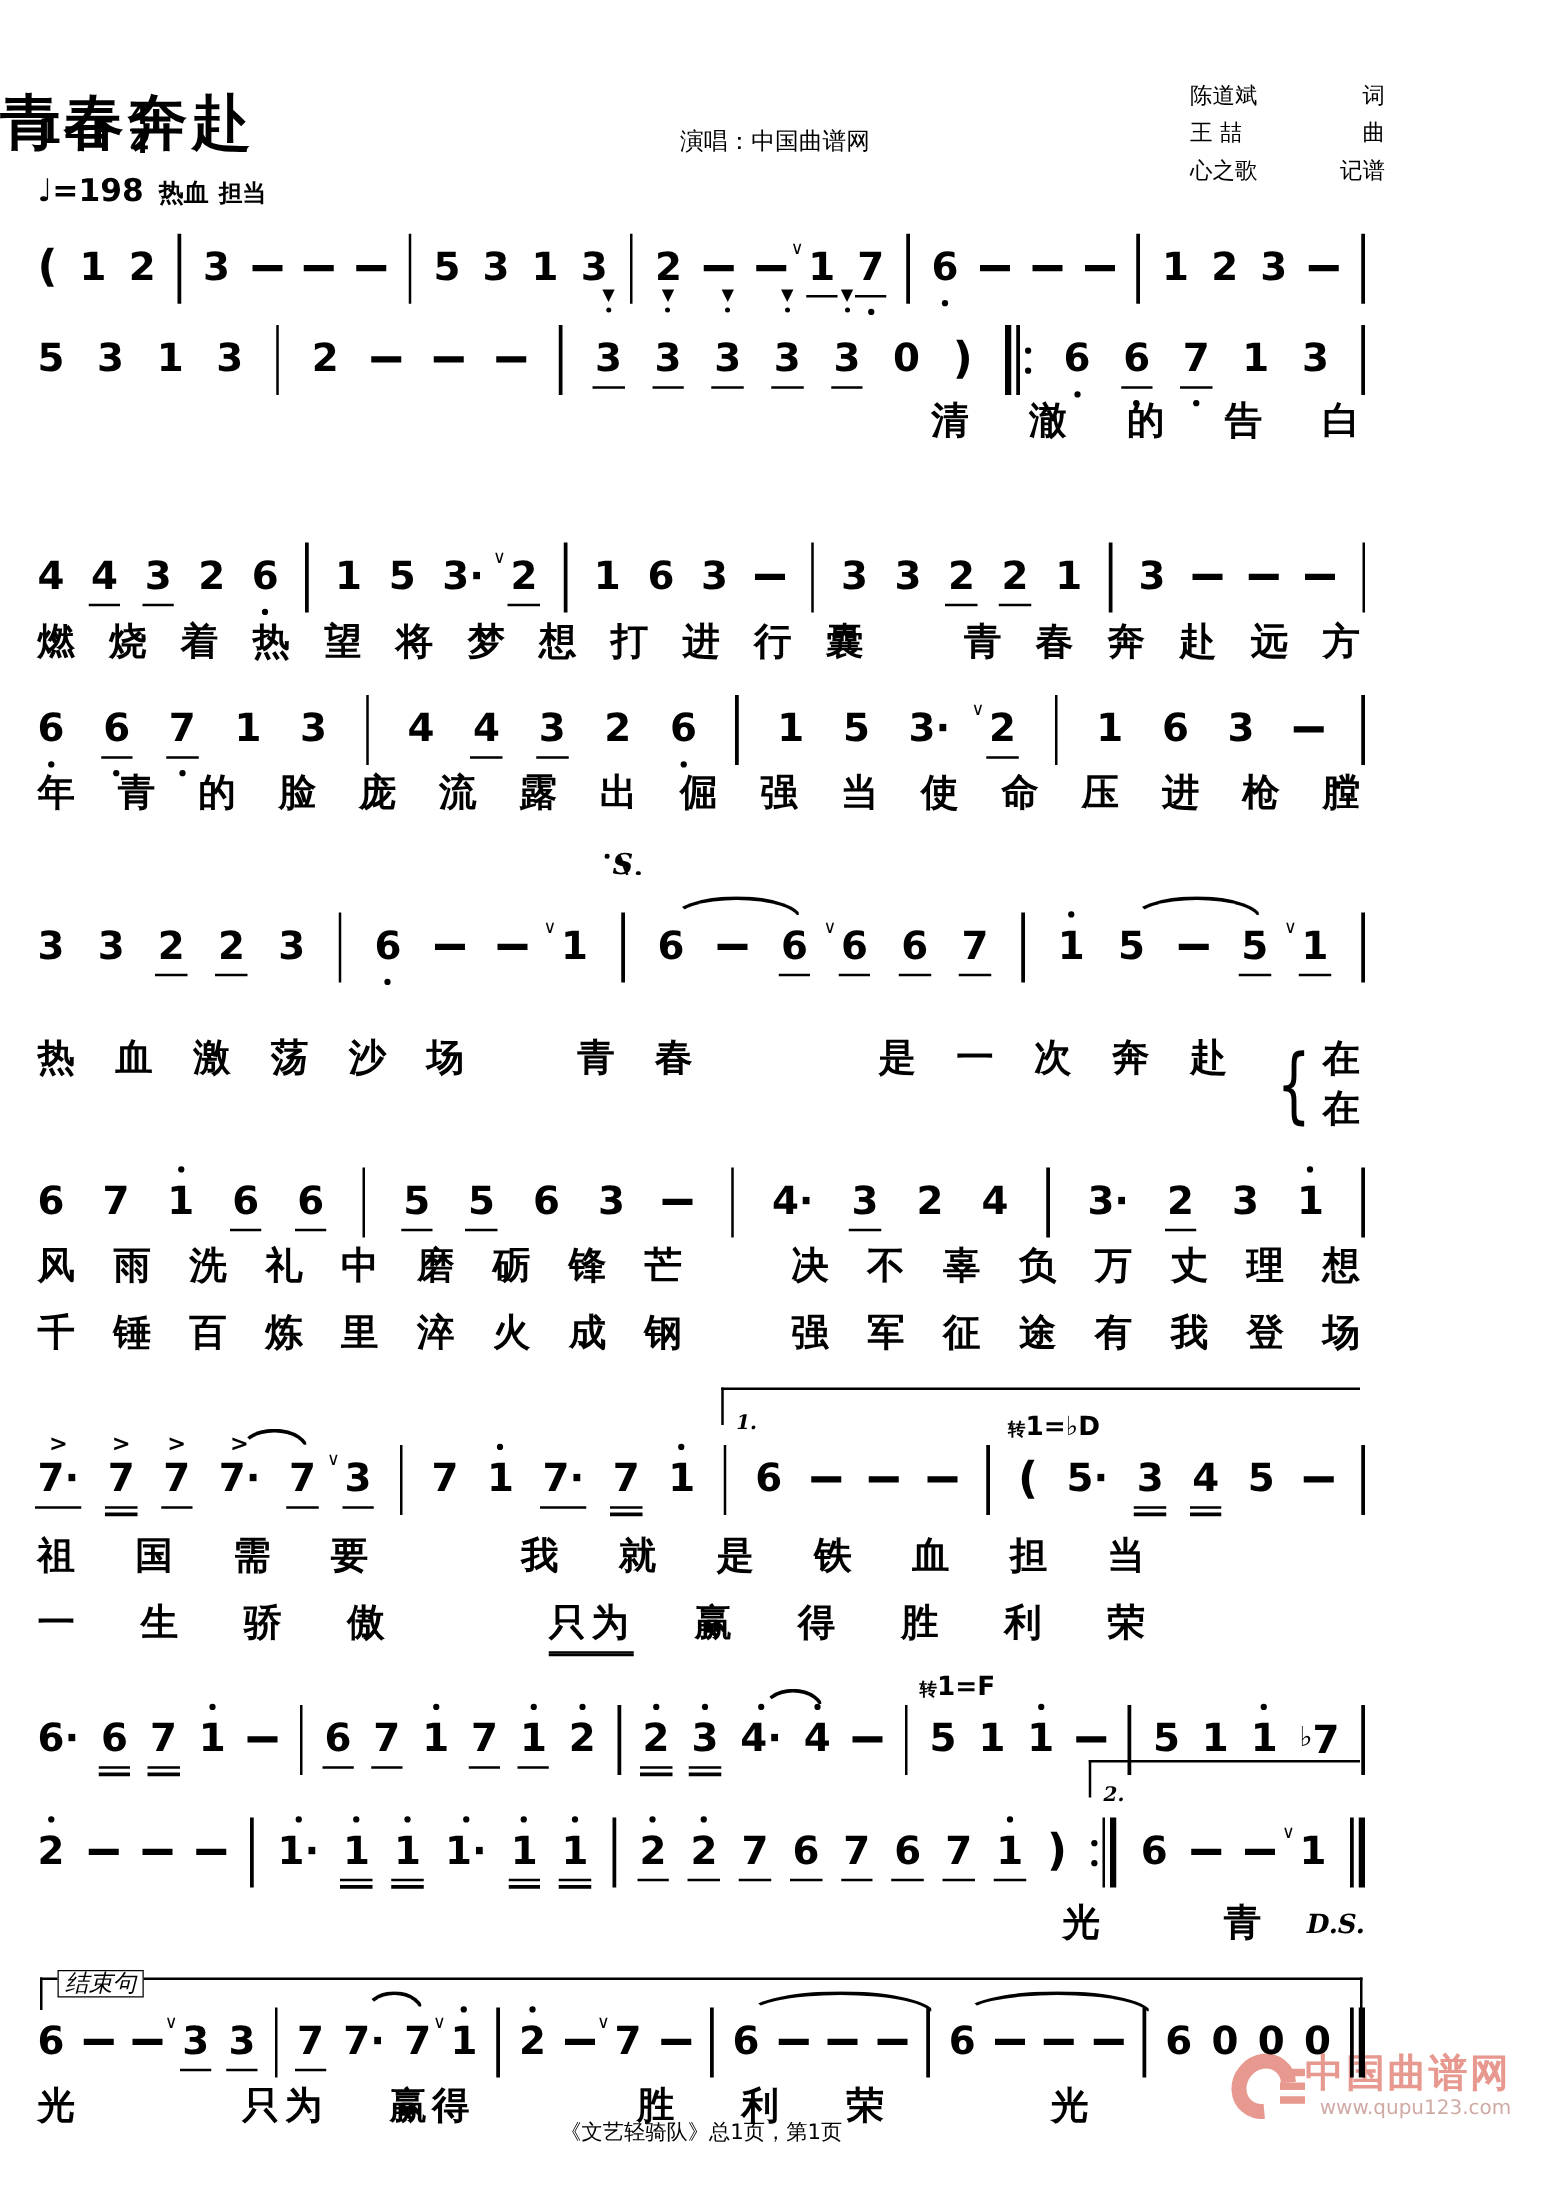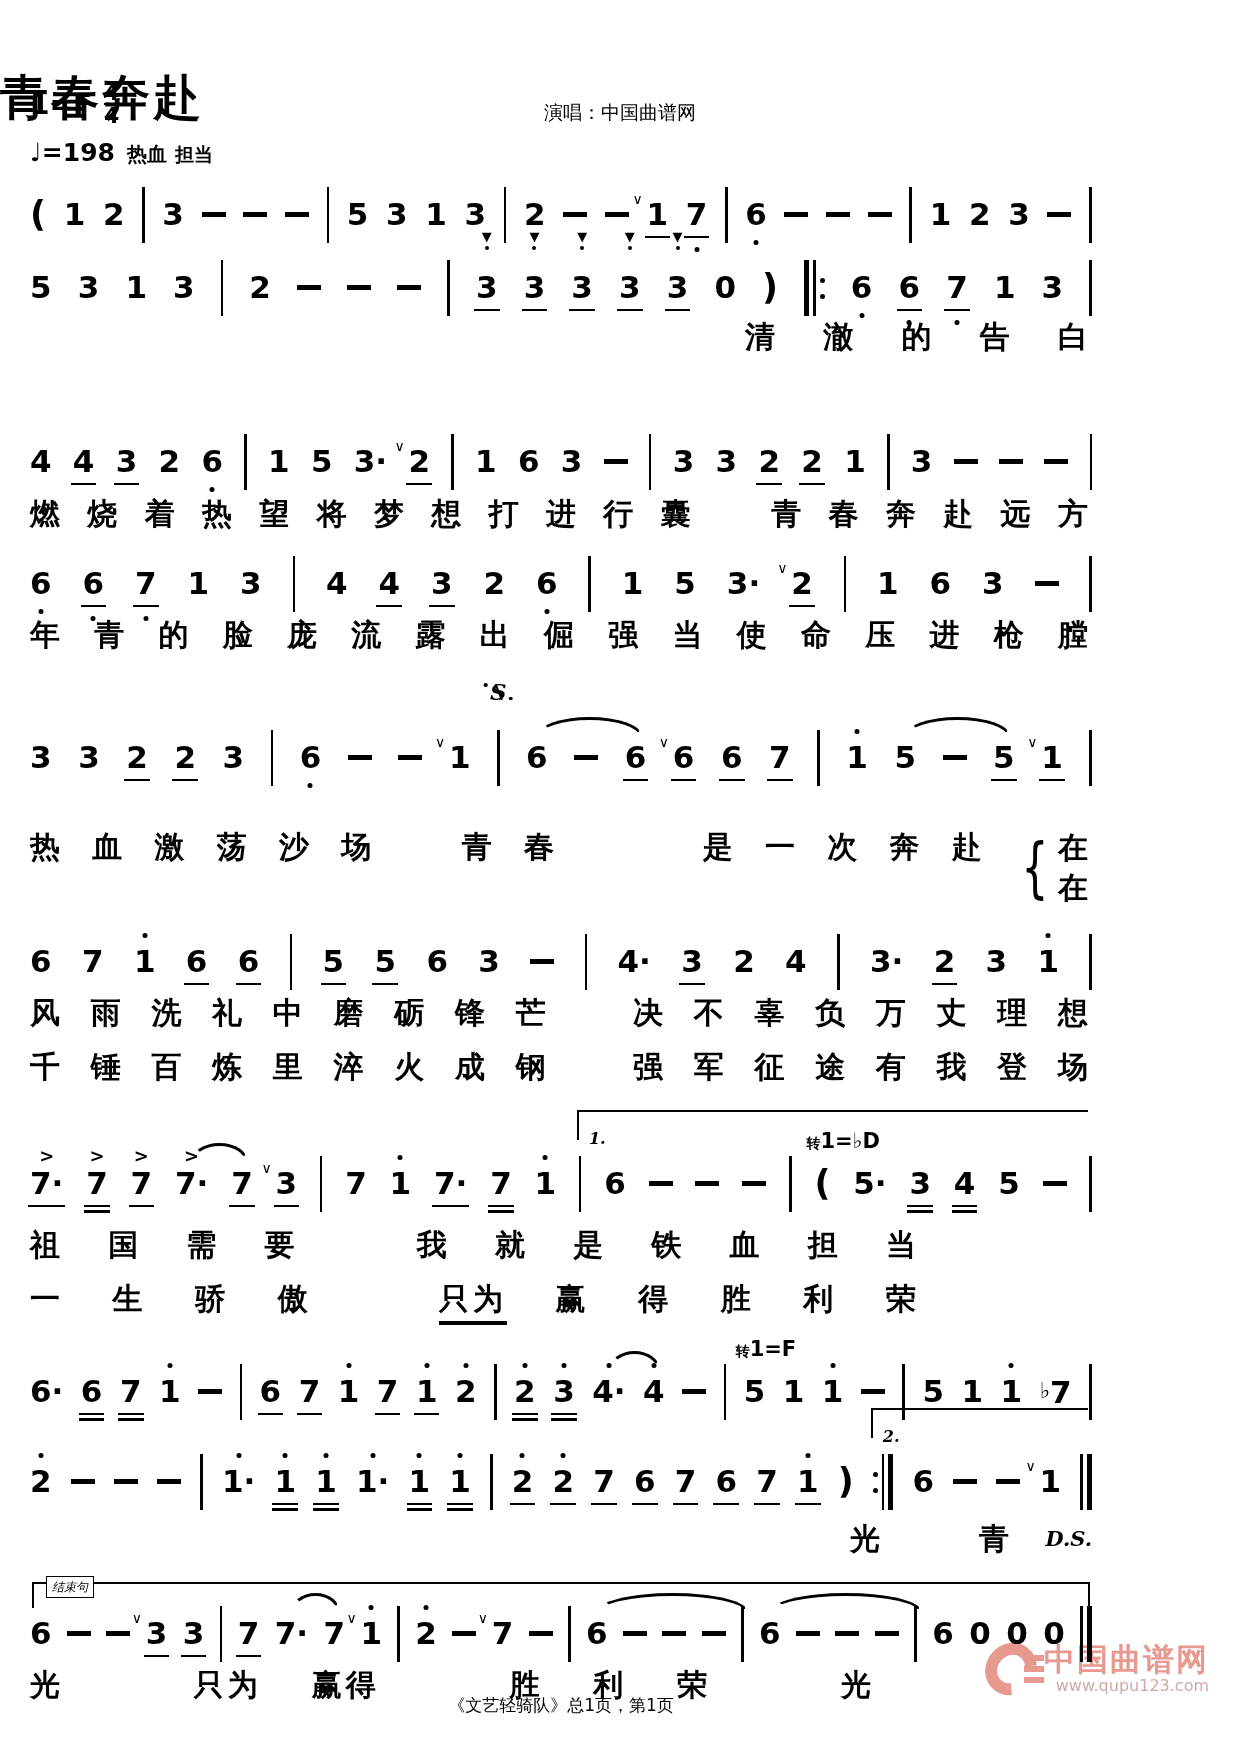--- a/index.html
+++ b/index.html
@@ -38,21 +38,21 @@
   .rdot{width:5px;height:5px;border-radius:50%;background:#000;}
   .volta{position:absolute;top:-46px;height:28px;border-top:2.5px solid #000;border-left:2.5px solid #000;text-align:left;}
   .volta .vl{font-style:italic;font-family:"DejaVu Serif",serif;font-size:16px;font-weight:bold;margin-left:10px;line-height:20px;display:inline-block;}
   .keymark{position:absolute;top:-42px;left:-8px;white-space:nowrap;font-size:21px;font-weight:bold;text-align:center;}
   .keymark .zh{font-size:14px;}
   .segno{position:absolute;top:-50px;left:50%;transform:translateX(-50%);font-family:"DejaVu Serif",serif;font-size:23px;font-style:italic;font-weight:bold;line-height:1;}
   .segno .sl{position:absolute;left:50%;top:50%;width:17px;height:2px;background:#000;transform:translate(-50%,-50%) rotate(68deg);}
   .segno .sd1{position:absolute;width:3.5px;height:3.5px;border-radius:50%;background:#000;left:-6px;top:3px;}
   .segno .sd2{position:absolute;width:3.5px;height:3.5px;border-radius:50%;background:#000;right:-6px;bottom:3px;}
   .endbr{position:absolute;left:2px;right:2px;top:-30px;height:24px;border-top:2px solid #000;border-left:2px solid #000;border-right:2px solid #000;}
-  .endlabel{position:absolute;left:12px;top:-8px;border:1.5px solid #000;font-size:12px;font-weight:normal;font-style:italic;padding:0 5px;background:#fff;line-height:20px;}
+  .endlabel{position:absolute;left:12px;top:-8px;border:1.5px solid #000;font-size:19px;font-weight:normal;font-style:italic;padding:0 5px;background:#fff;line-height:20px;}
 
   
   .lyr{position:absolute;display:flex;justify-content:space-between;align-items:flex-start;font-size:30px;font-weight:bold;line-height:38px;}
   .lyr .ch{white-space:nowrap;letter-spacing:4px;}
   .lyr .gap{width:30px;}
   .dul{border-bottom:2.5px solid #000;}
   .dul>span{display:inline-block;border-bottom:2.5px solid #000;padding-bottom:3px;}
   .ds{font-family:"DejaVu Serif",serif;font-style:italic;font-weight:bold;font-size:21px;align-self:flex-end;margin-bottom:2px;letter-spacing:0;}
   .bracewrap{display:inline-flex;align-items:center;}
   .bsym{font-size:66px;font-weight:normal;transform:scaleX(0.65);line-height:1;}
@@ -84,20 +84,34 @@
 
   <div class="tempo">
     <span>♩</span>
     <span>=198</span>
     <span class="tw">热血</span>
     <span class="tw2">担当</span>
   </div>
 
   <div class="performer">演唱：中国曲谱网</div>
 
+  <div class="credits">
+    <div class="credit-row">
+      <span>陈道斌</span>
+      <span>词</span>
+    </div>
+    <div class="credit-row">
+      <span>王 喆</span>
+      <span>曲</span>
+    </div>
+    <div class="credit-row">
+      <span>心之歌</span>
+      <span>记谱</span>
+    </div>
+  </div>
 
   <div class="footer">《文艺轻骑队》总1页，第1页</div>
 
   <div class="logo">
     <span class="lc"></span>
     <span class="lbars">
       <span class="lb"></span>
         <span class="lb"></span>
         <span class="lb"></span>
     </span>

